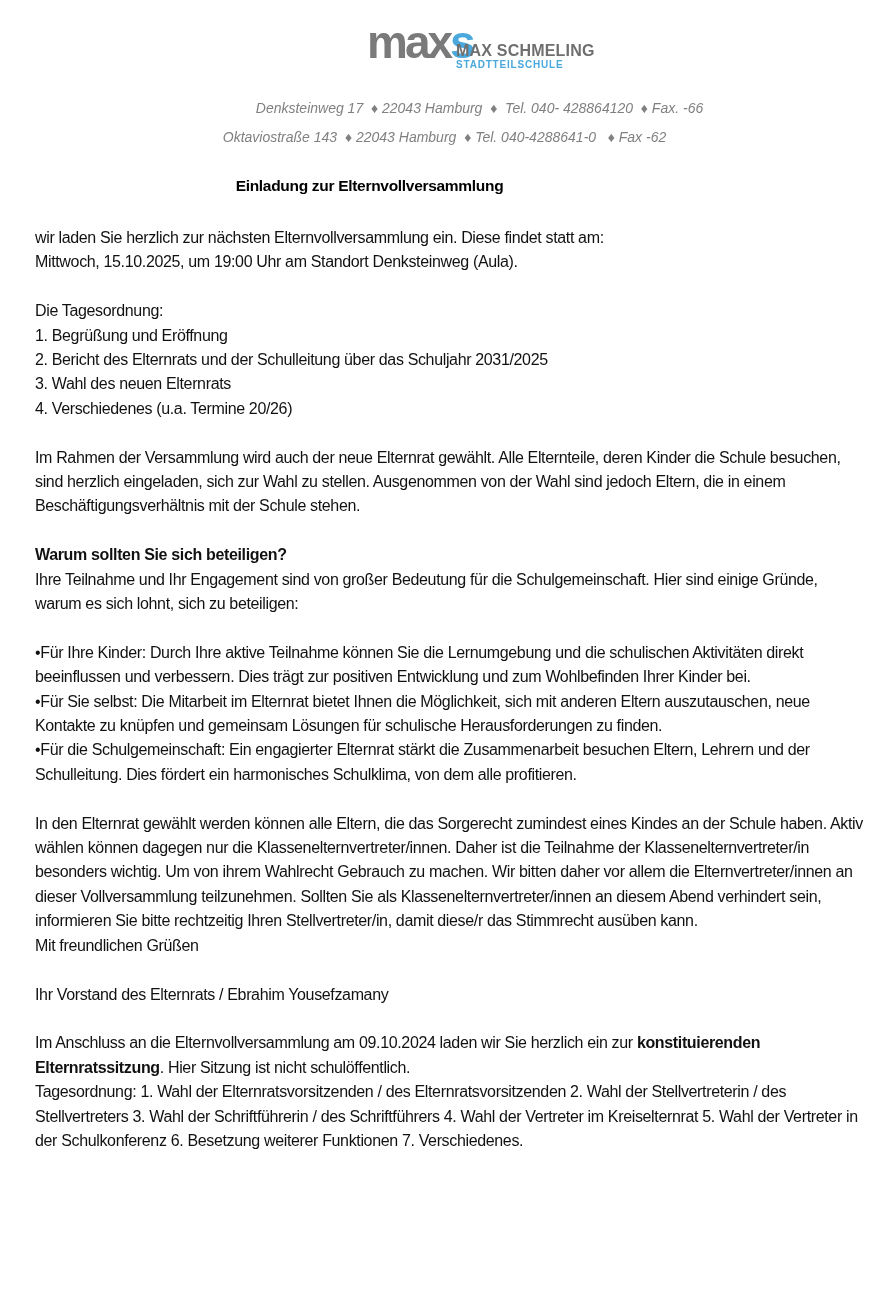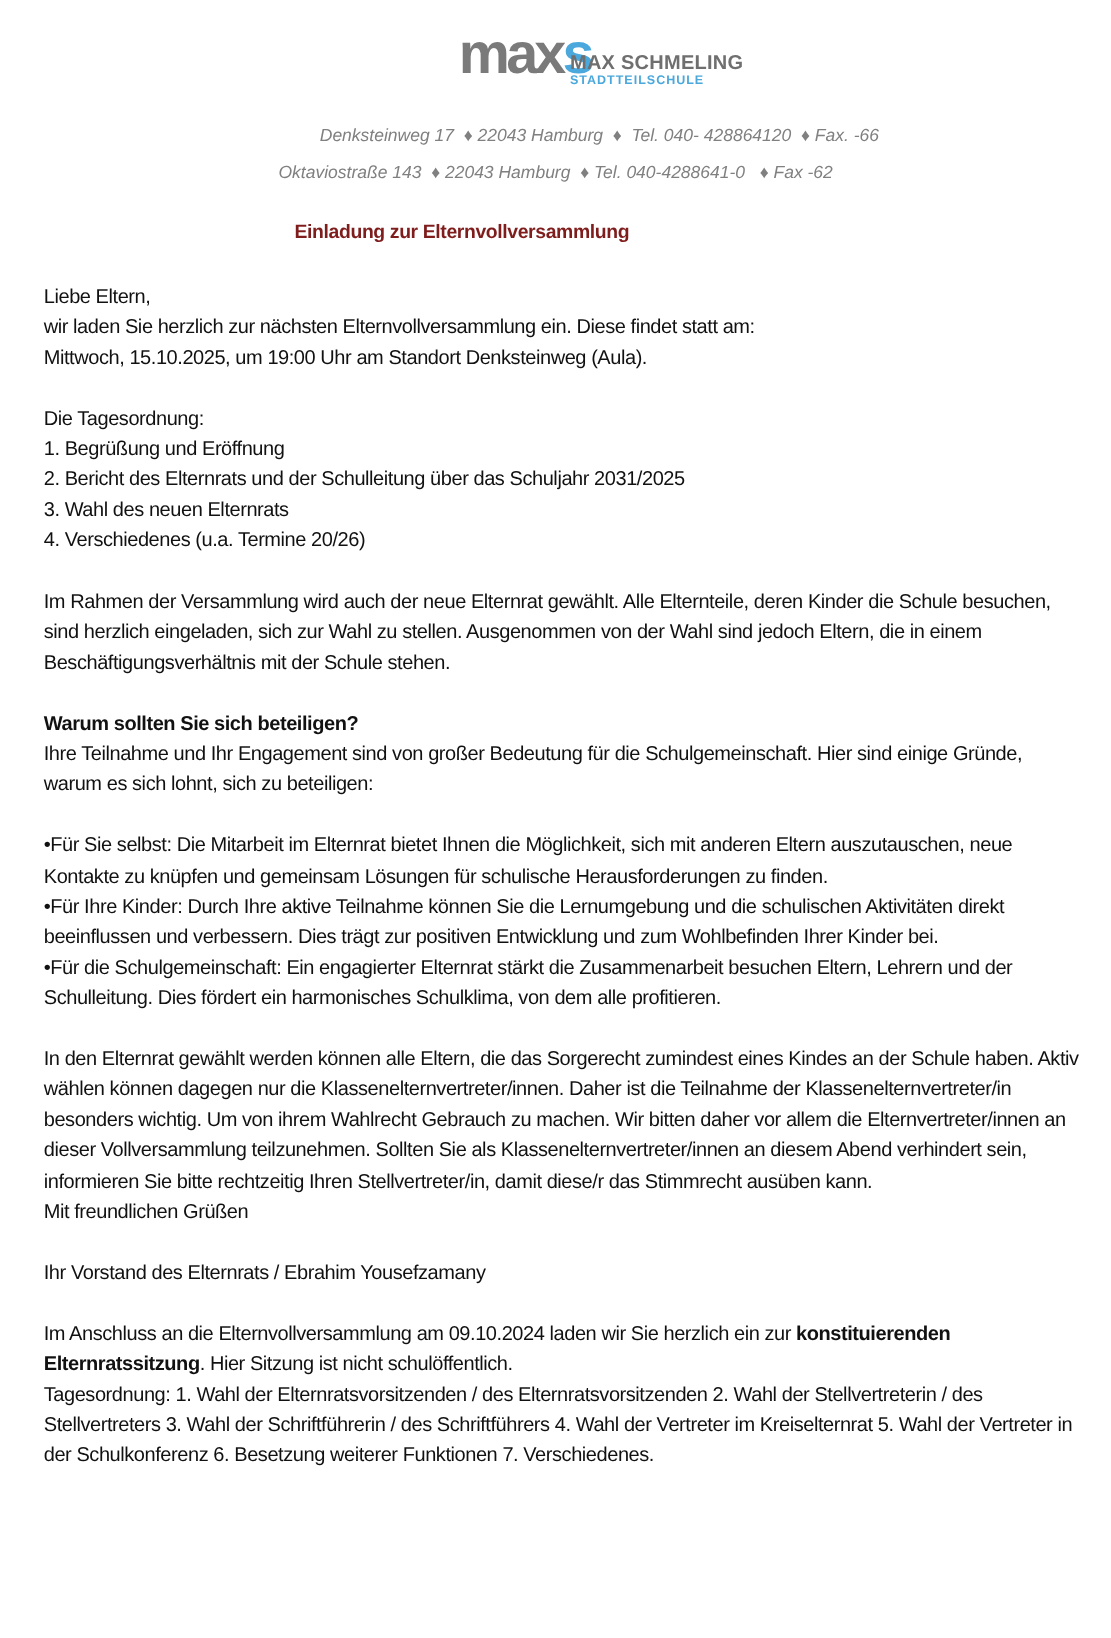--- a/index.html
+++ b/index.html
@@ -5,61 +5,60 @@
   html, body { margin: 0; padding: 0; background: #ffffff; }
   body { width: 889px; height: 1310px; position: relative; overflow: hidden; color: #111; }
   .logo { position: absolute; left: 322px; top: 22px; height: 52px; width: 300px; }
   .logo-mark { position: absolute; left: 0; top: 0; font-family: "Liberation Sans", sans-serif; font-weight: bold; font-size: 46px; letter-spacing: -3px; line-height: 40px; color: #7a7a7a; margin-left: 45px; }
   .logo-mark .s { color: #4aa8dc; }
   .logo-name { position: absolute; left: 134px; top: 20px; font-family: "Liberation Sans", sans-serif; font-weight: bold; font-size: 16px; color: #6f6f6f; letter-spacing: 0.2px; white-space: nowrap; text-align: right; }
   .logo-sub { position: absolute; left: 134px; top: 37px; font-family: "Liberation Sans", sans-serif; font-weight: bold; font-size: 10px; color: #4aa8dc; letter-spacing: 0.8px; white-space: nowrap; }
   .addr { position: absolute; left: 0; width: 889px; text-align: center; font-family: "Liberation Sans", sans-serif; font-style: italic; font-size: 14px; color: #808080; white-space: pre; }
   .addr1 { top: 100px; padding-left: 35px; }
   .addr2 { top: 129px; }
-  .title { position: absolute; left: 0; width: 739px; top: 177px; text-align: center; font-family: "Liberation Sans", sans-serif; font-weight: bold; font-size: 15.5px; color: #7f1d1d; letter-spacing: -0.3px; }
+  .title { position: absolute; left: 0; width: 739px; top: 177px; text-align: center; font-family: "Liberation Sans", sans-serif; font-weight: bold; font-size: 15.5px; color: #000000; letter-spacing: -0.3px; }
   .content { position: absolute; left: 35px; top: 226px; width: 830px; font-family: "Liberation Sans", sans-serif; font-size: 16px; line-height: 24.4px; color: #111; letter-spacing: -0.35px; }
   .content p { margin: 0; }
   .gap { height: 24.4px; }
   .bold { font-weight: bold; }
 </style>
 </head>
 <body>
 
 <div class="logo">
   <div class="logo-mark"><span>max</span><span class="s">s</span></div>
   <div class="logo-name">MAX SCHMELING</div>
   <div class="logo-sub">STADTTEILSCHULE</div>
 </div>
 
 <div class="addr addr1">Denksteinweg 17  ♦ 22043 Hamburg  ♦  Tel. 040- 428864120  ♦ Fax. -66</div>
 <div class="addr addr2">Oktaviostraße 143  ♦ 22043 Hamburg  ♦ Tel. 040-4288641-0   ♦ Fax -62</div>
 
 <div class="title">Einladung zur Elternvollversammlung</div>
 
 <div class="content">
-  <p>Liebe Eltern,</p>
   <p>wir laden Sie herzlich zur nächsten Elternvollversammlung ein. Diese findet statt am:</p>
   <p>Mittwoch, 15.10.2025, um 19:00 Uhr am Standort Denksteinweg (Aula).</p>
   <div class="gap"></div>
 
   <p>Die Tagesordnung:</p>
   <p>1. Begrüßung und Eröffnung</p>
   <p>2. Bericht des Elternrats und der Schulleitung über das Schuljahr 2031/2025</p>
   <p>3. Wahl des neuen Elternrats</p>
   <p>4. Verschiedenes (u.a. Termine 20/26)</p>
   <div class="gap"></div>
 
   <p>Im Rahmen der Versammlung wird auch der neue Elternrat gewählt. Alle Elternteile, deren Kinder die Schule besuchen, sind herzlich eingeladen, sich zur Wahl zu stellen. Ausgenommen von der Wahl sind jedoch Eltern, die in einem Beschäftigungsverhältnis mit der Schule stehen.</p>
   <div class="gap"></div>
 
   <p class="bold">Warum sollten Sie sich beteiligen?</p>
   <p>Ihre Teilnahme und Ihr Engagement sind von großer Bedeutung für die Schulgemeinschaft. Hier sind einige Gründe, warum es sich lohnt, sich zu beteiligen:</p>
   <div class="gap"></div>
+  <p>•Für Ihre Kinder: Durch Ihre aktive Teilnahme können Sie die Lernumgebung und die schulischen Ak­tivitäten direkt beeinflussen und verbessern. Dies trägt zur positiven Entwicklung und zum Wohlbe­finden Ihrer Kinder bei.</p>
   <p>•Für Sie selbst: Die Mitarbeit im Elternrat bietet Ihnen die Möglichkeit, sich mit anderen Eltern auszu­tauschen, neue Kontakte zu knüpfen und gemeinsam Lösungen für schulische Herausforderungen zu finden.</p>
-  <p>•Für Ihre Kinder: Durch Ihre aktive Teilnahme können Sie die Lernumgebung und die schulischen Ak­tivitäten direkt beeinflussen und verbessern. Dies trägt zur positiven Entwicklung und zum Wohlbe­finden Ihrer Kinder bei.</p>
   <p>•Für die Schulgemeinschaft: Ein engagierter Elternrat stärkt die Zusammenarbeit besuchen Eltern, Lehrern und der Schulleitung. Dies fördert ein harmonisches Schulklima, von dem alle profitieren.</p>
   <div class="gap"></div>
 
   <p>In den Elternrat gewählt werden können alle Eltern, die das Sorgerecht zumindest eines Kindes an der Schule haben. Aktiv wählen können dagegen nur die Klassenelternvertreter/innen. Daher ist die Teilnahme der Klassenelternvertreter/in besonders wichtig. Um von ihrem Wahlrecht Gebrauch zu machen. Wir bitten daher vor allem die Elternvertreter/innen an dieser Vollversammlung teilzuneh­men. Sollten Sie als Klassenelternvertreter/innen an diesem Abend verhindert sein, informieren Sie bitte rechtzeitig Ihren Stellvertreter/in, damit diese/r das Stimmrecht ausüben kann.</p>
   <p>Mit freundlichen Grüßen</p>
   <div class="gap"></div>
   <p>Ihr Vorstand des Elternrats / Ebrahim Yousefzamany</p>
   <div class="gap"></div>
 
   <p><span>Im Anschluss an die Elternvollversammlung am 09.10.2024 laden wir Sie herzlich ein zur </span><span class="bold">konstituie­renden Elternratssitzung</span><span>. Hier Sitzung ist nicht schulöffentlich.</span></p>

